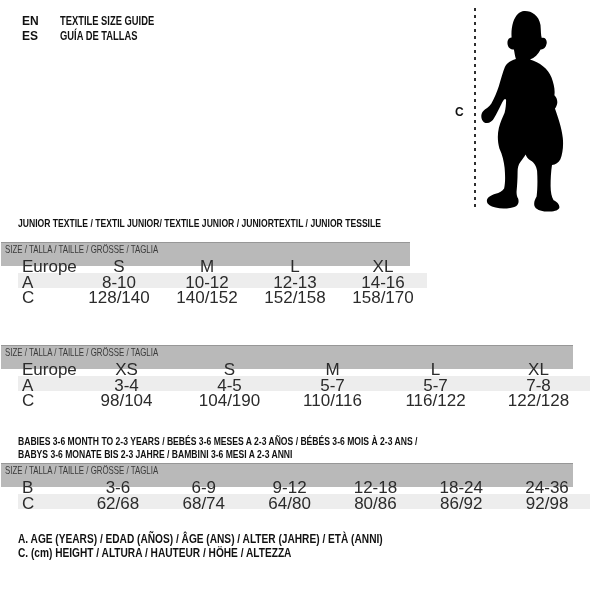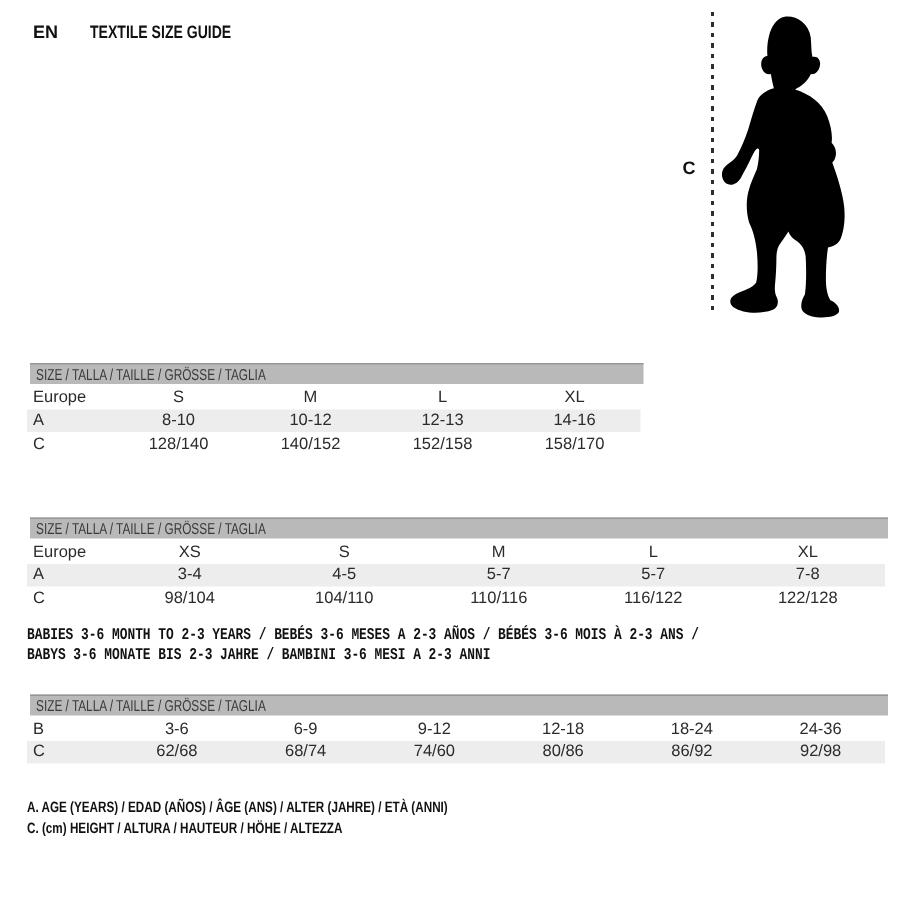--- a/index.html
+++ b/index.html
@@ -19,49 +19,53 @@
   
   .dotline { position:absolute; left:474px; top:8px; width:2px; height:202px;
              background:repeating-linear-gradient(to bottom,#2e2e2e 0 3px,transparent 3px 7px); }
   .fig-label { position:absolute; left:455px; top:105px; font-weight:bold; font-size:12px; color:#111; }
   .baby { position:absolute; left:478px; top:4px; }
 
   
   .sec-title { position:absolute; left:18px; font-weight:bold; font-size:11px; color:#111; line-height:13px; }
 
   
-  .size-bar { position:absolute; left:20px; height:14px; background:#b9b9b9; border-top:1px solid #979797;
-              display:flex; align-items:flex-end; padding-left:4px; box-sizing:border-box;
+  .size-bar { position:absolute; left:1px; height:24px; background:#b9b9b9; border-top:1px solid #979797;
+              display:flex; align-items:flex-start; padding-left:4px; box-sizing:border-box;
               font-size:10.5px; color:#3a3a3a; }
 
   
-  .tbl { position:absolute; left:18px; font-size:11px; color:#2b2b2b; }
+  .tbl { position:absolute; left:18px; font-size:17px; color:#2b2b2b; }
   .trow { display:grid; height:15.5px; align-items:center; }
   .g4 { grid-template-columns:57px repeat(4,1fr); }
   .g5 { grid-template-columns:57px repeat(5,1fr); }
   .g6 { grid-template-columns:57px repeat(6,1fr); }
   .alt { background:#ededed; }
   .tlabel { padding-left:4px; text-align:left; }
   .tcell { text-align:center; }
 
   .sub { font-size:7.5px; vertical-align:-2px; }
 
   
   .footnotes { position:absolute; left:18px; top:531px; }
-  .fnote { height:14.3px; font-weight:bold; font-size:10px; color:#111; display:flex; align-items:center; }
+  .fnote { height:14.3px; font-weight:bold; font-size:13px; color:#111; display:flex; align-items:center; }
 </style>
 </head>
 <body>
 
 <div class="page">
 
   <div class="lang-list">
     <div class="lang-row">
       <span class="lang-code">EN</span>
       <span class="cnd cx78">TEXTILE SIZE GUIDE</span>
+    </div>
+    <div class="lang-row">
+      <span class="lang-code">ES</span>
+      <span class="cnd cx78">GUÍA DE TALLAS</span>
     </div>
   </div>
 
   <div class="dotline"></div>
   <div class="fig-label">C</div>
   <svg class="baby" width="120" height="210" viewBox="0 0 120 210">
     <path fill="#000000" d="M46 7
       C53 6.5 61 11 62.5 21 C63 27 62.8 31.5 63.8 34
       C66.8 33 69.4 35.8 68.6 39.8 C67.8 43.8 65.2 45.8 62.6 45.4
       C60.4 50.2 56.4 53.6 52 55.6
@@ -84,20 +88,23 @@
       C27.6 104.8 28.1 100 28.1 96
       C26.9 93 24.9 97 22.9 101 C20.9 105.4 18.4 110 16.4 113.6
       C13.9 118.6 9.4 120.4 5.9 118.2 C2.9 115.6 2.4 110.6 4.9 107.6
       C7.4 104.6 10.9 103.6 13.4 99.6 C16.4 94 18.9 88 20.9 82
       C22.9 75 24.9 68 26.9 63 C28.4 59.4 32.4 56.4 37.9 54.9
       C36.9 51.4 36.4 48 35.9 45.4
       C33.4 46 30.4 44.4 29.6 40.4 C28.9 36.6 30.6 33.6 33.6 33.4
       C33.2 29 33.6 23 35.2 18 C37.6 11 41.6 7.4 46 7 Z"></path>
   </svg>
 
+  <div class="sec-title" style="top:217px;">
+    <span class="cnd cx78">JUNIOR TEXTILE / TEXTIL JUNIOR/ TEXTILE JUNIOR / JUNIORTEXTIL / JUNIOR TESSILE</span>
+  </div>
   <div class="size-bar" style="top:242px; width:409px;">
     <span class="cnd cx75">SIZE / TALLA / TAILLE / GRÖSSE / TAGLIA</span>
   </div>
   <div class="tbl" style="top:257px; width:409px;">
     <div class="trow g4">
       <span class="tlabel">Europe</span>
       <span class="tcell">S</span>
       <span class="tcell">M</span>
       <span class="tcell">L</span>
       <span class="tcell">XL</span>
@@ -134,49 +141,49 @@
       <span class="tlabel">A</span>
       <span class="tcell">3-4</span>
       <span class="tcell">4-5</span>
       <span class="tcell">5-7</span>
       <span class="tcell">5-7</span>
       <span class="tcell">7-8</span>
     </div>
     <div class="trow g5">
       <span class="tlabel">C</span>
       <span class="tcell">98/104</span>
-      <span class="tcell">104/110</span>
+      <span class="tcell">104/190</span>
       <span class="tcell">110/116</span>
       <span class="tcell">116/122</span>
       <span class="tcell">122/128</span>
     </div>
   </div>
 
-  <div class="sec-title" style="top:418px;font-family:Liberation Mono, monospace;">
+  <div class="sec-title" style="top:435px;">
     <span class="cnd cx78">BABIES 3-6 MONTH TO 2-3 YEARS / BEBÉS 3-6 MESES A 2-3 AÑOS / BÉBÉS 3-6 MOIS À 2-3 ANS /</span><br>
     <span class="cnd cx78">BABYS 3-6 MONATE BIS 2-3 JAHRE / BAMBINI 3-6 MESI A 2-3 ANNI</span>
   </div>
   <div class="size-bar" style="top:463px; width:572px;">
     <span class="cnd cx75">SIZE / TALLA / TAILLE / GRÖSSE / TAGLIA</span>
   </div>
   <div class="tbl" style="top:478px; width:572px;">
     <div class="trow g6">
       <span class="tlabel">B</span>
       <span class="tcell">3-6</span>
       <span class="tcell">6-9</span>
       <span class="tcell">9-12</span>
       <span class="tcell">12-18</span>
       <span class="tcell">18-24</span>
       <span class="tcell">24-36</span>
     </div>
     <div class="trow g6 alt">
       <span class="tlabel">C</span>
       <span class="tcell">62/68</span>
       <span class="tcell">68/74</span>
-      <span class="tcell">74/60</span>
+      <span class="tcell">64/80</span>
       <span class="tcell">80/86</span>
       <span class="tcell">86/92</span>
       <span class="tcell">92/98</span>
     </div>
   </div>
 
   <div class="footnotes">
     <div class="fnote">
         <span class="cnd cx78">A. AGE (YEARS) / EDAD (AÑOS) / ÂGE (ANS) / ALTER (JAHRE) / ETÀ (ANNI)</span>
       </div>

